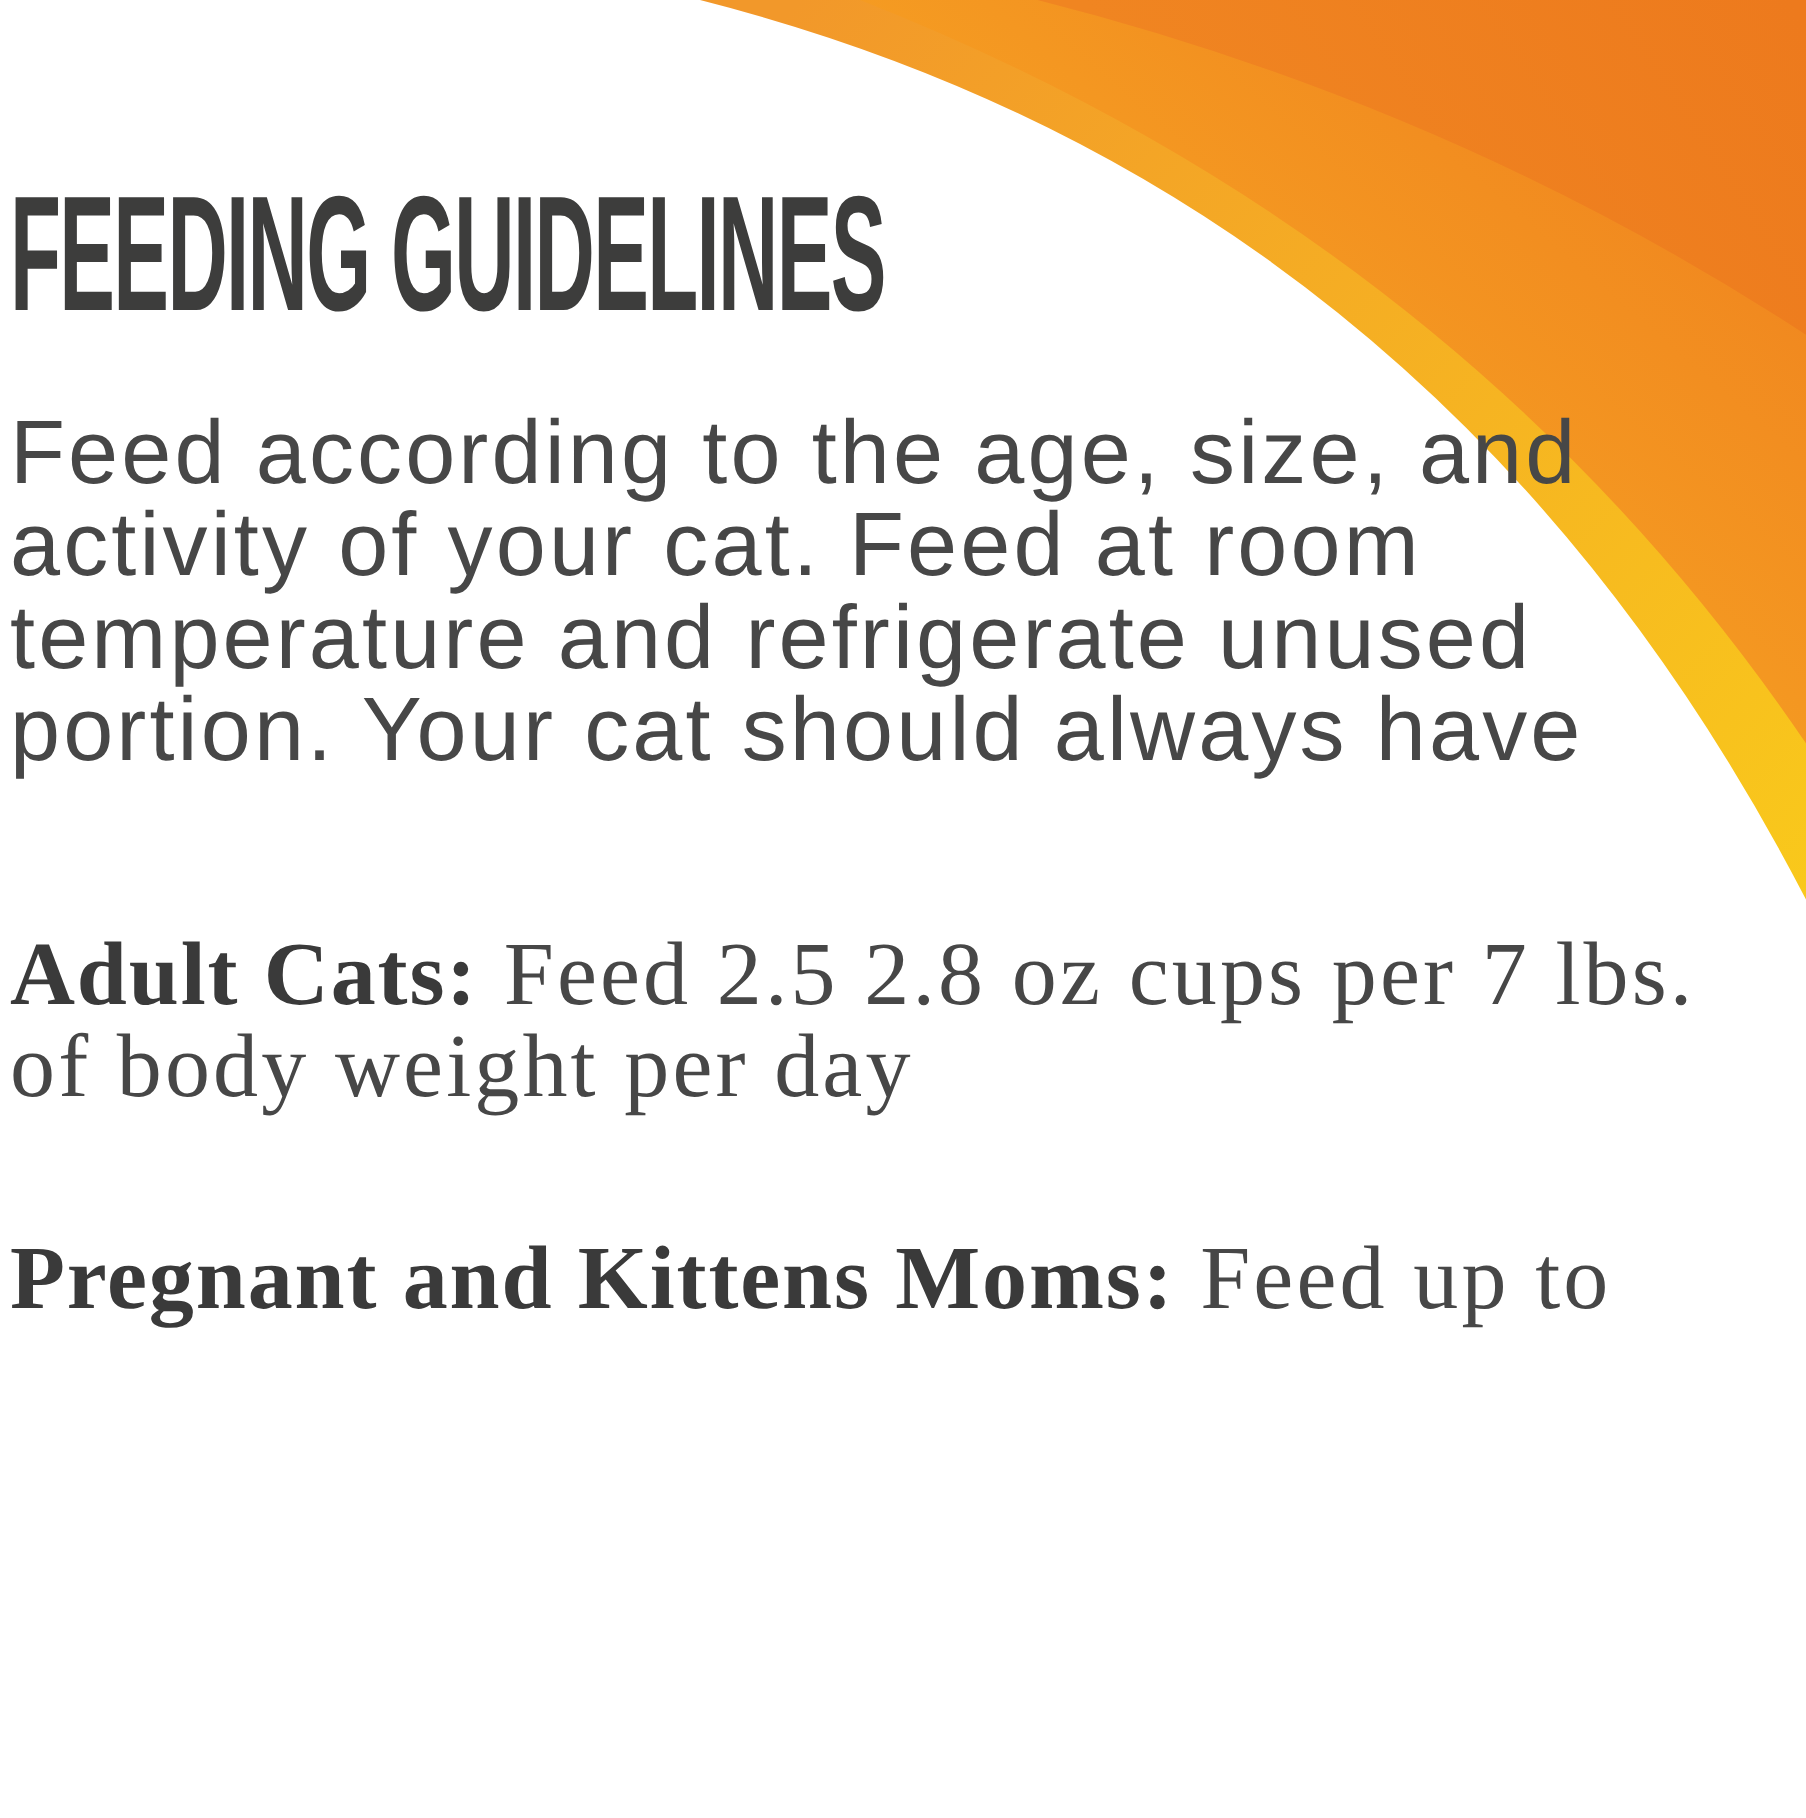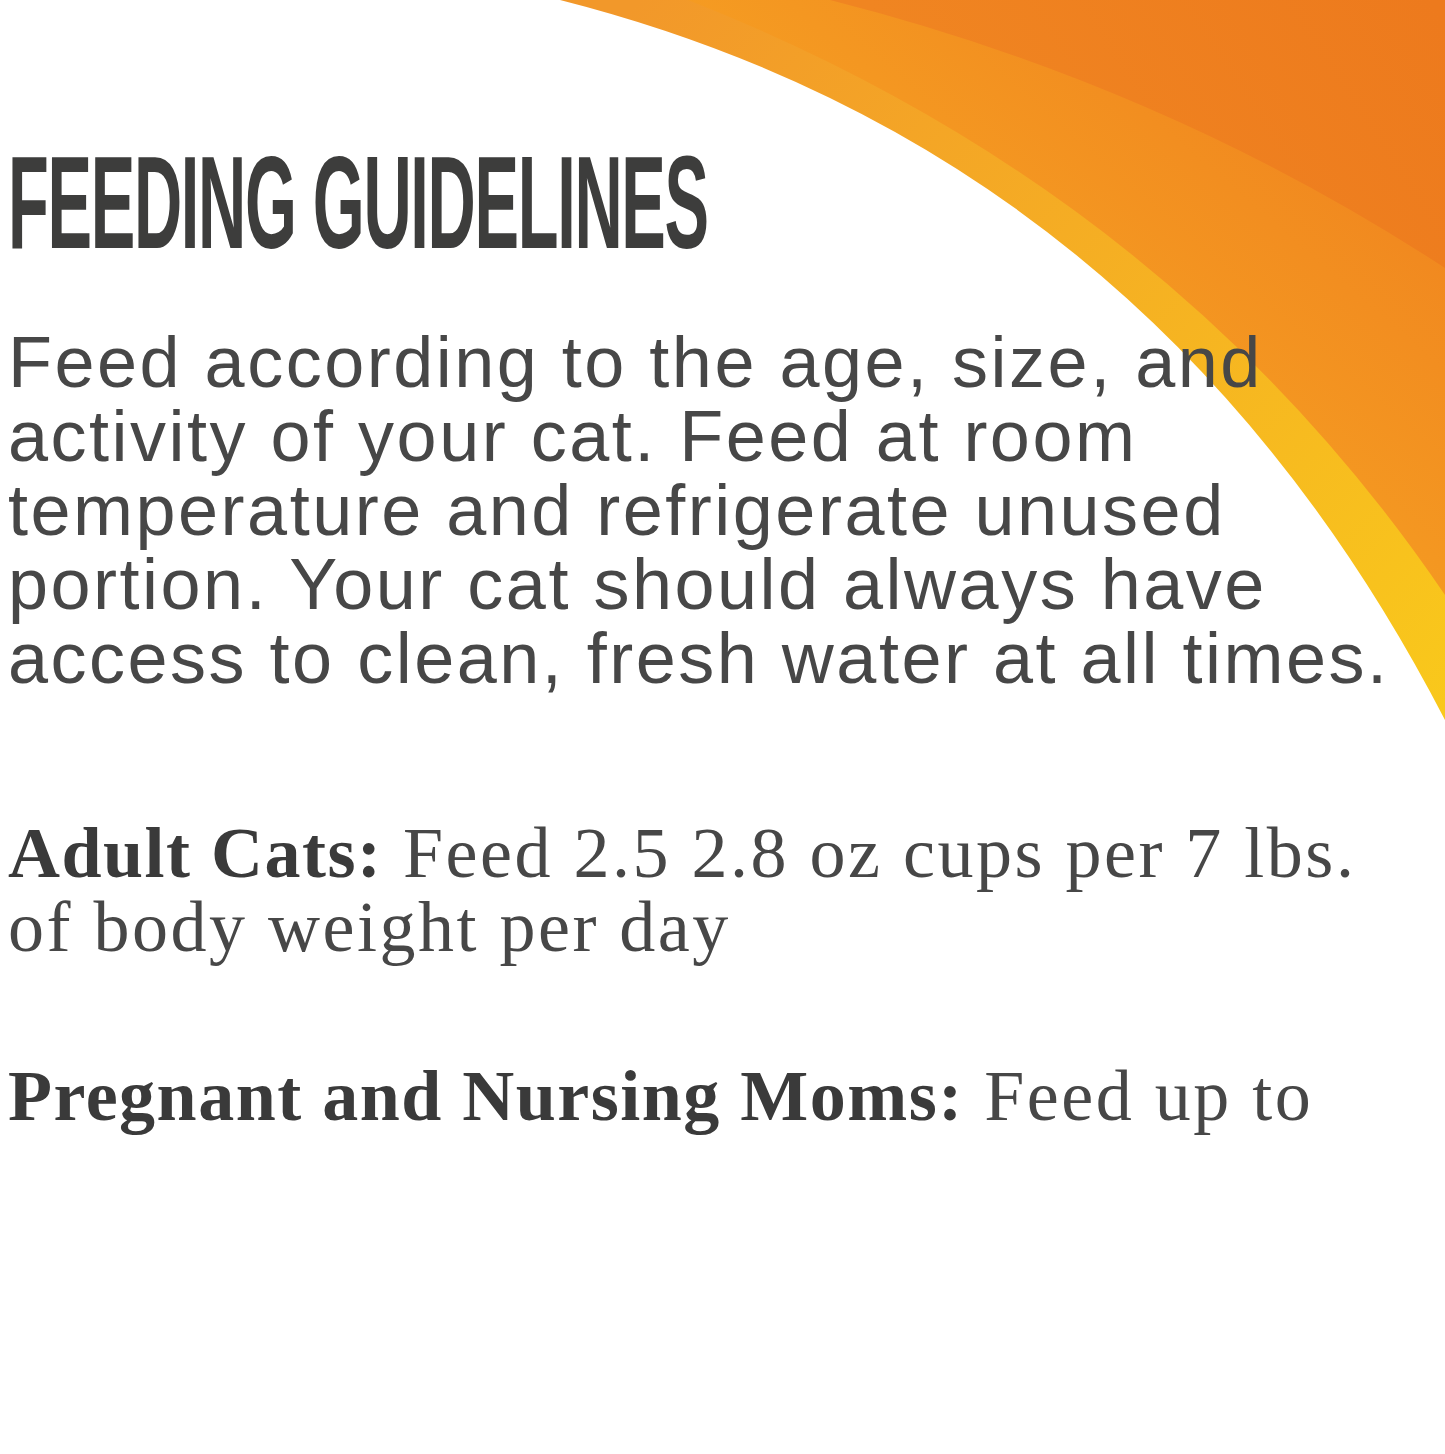--- a/index.html
+++ b/index.html
@@ -55,29 +55,28 @@
 
   <div class="content">
 
     <h1 class="title">FEEDING GUIDELINES</h1>
 
     <div class="intro bodytext">
       <span class="line">Feed according to the age, size, and</span>
       <span class="line">activity of your cat. Feed at room</span>
       <span class="line">temperature and refrigerate unused</span>
       <span class="line">portion. Your cat should always have</span>
-      <span class="line">access to clean, fresh water at all times.</span>
     </div>
 
     <p class="sec sec-adult bodytext">
       <span class="b">Adult Cats:</span>
       <span>Feed 2.5 2.8 oz cups per 7 lbs.</span><br>
       <span>of body weight per day</span>
     </p>
 
 
     <p class="sec sec-pregnant bodytext">
-      <span class="b">Pregnant and Nursing Moms:</span>
+      <span class="b">Pregnant and Kittens Moms:</span>
       <span>Feed up to</span><br>
     </p>
 
   </div>
 </div>
 
 </body></html>

